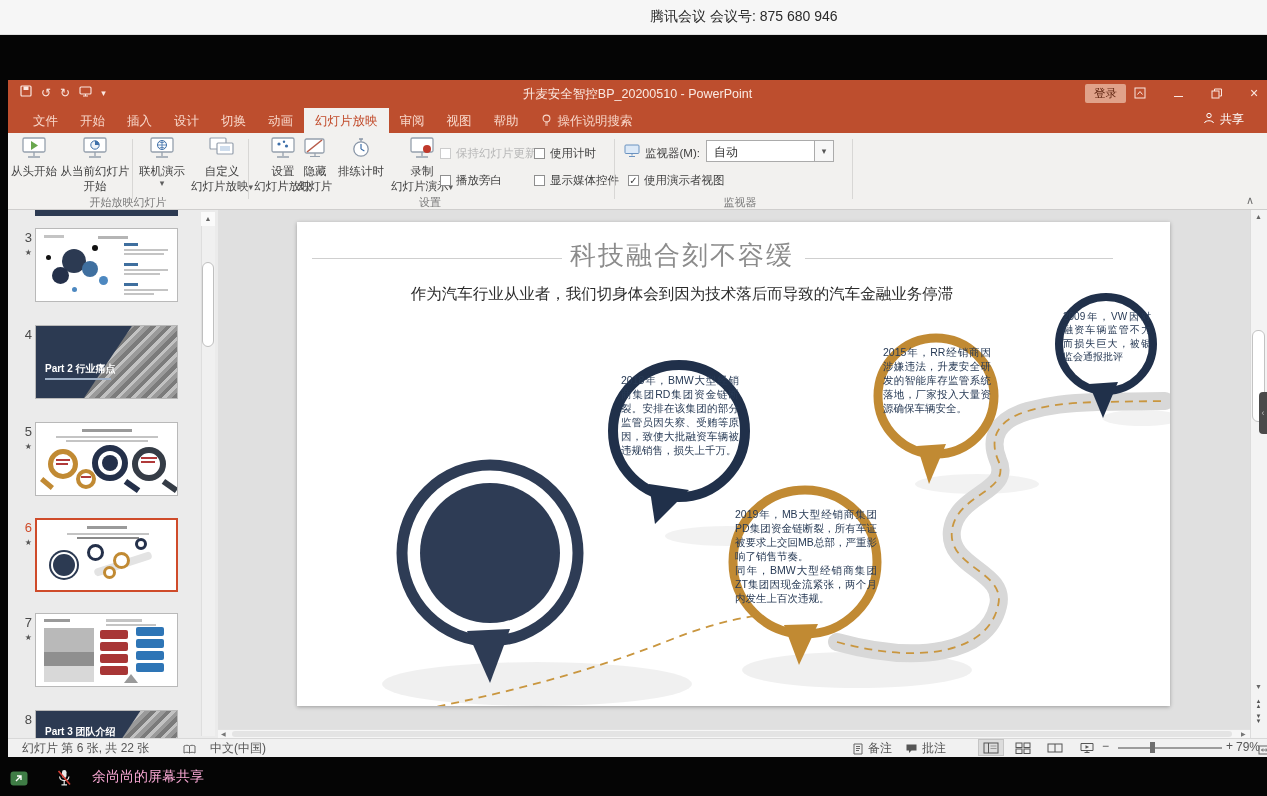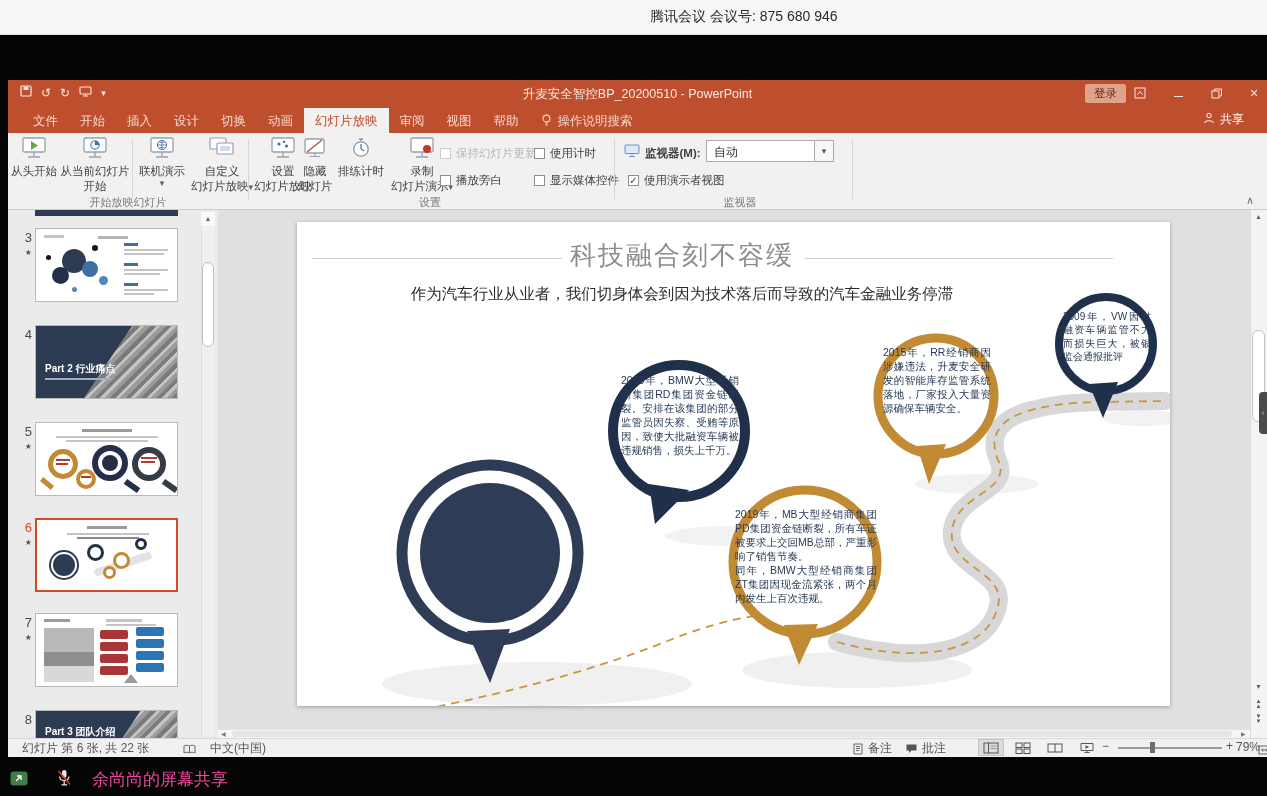--- a/index.html
+++ b/index.html
@@ -34,21 +34,21 @@
   .rbtn .ricon { display:block; margin:0 auto 1px; }
   .rlabel { display:inline; white-space:pre-line; }
   .caret-inline { font-size:9px; color:#5f5f5f; }
   .caret-block { display:block; font-size:9px; color:#5f5f5f; line-height:8px; }
   .rsep { position:absolute; top:139px; width:1px; height:60px; background:#d8d7d5; }
   .grouplabel { position:absolute; top:195px; font-size:11px; color:#7a7a7a; text-align:center; }
   .cbrow { position:absolute; display:flex; align-items:center; gap:5px; font-size:11.5px; color:#3f3f3f; }
   .cbbox { width:11px; height:11px; border:1px solid #8f8f8f; background:#fff; display:inline-flex;
     align-items:center; justify-content:center; font-size:10px; line-height:9px; color:#3d3d3d; }
   .cbrow.disabled { color:#b7b7b7; } .cbrow.disabled .cbbox { border-color:#cccccc; }
-  .monlabel { position:absolute; left:645px; top:146px; font-size:11.5px; color:#3f3f3f;font-weight:bold; }
+  .monlabel { position:absolute; left:645px; top:146px; font-size:11.5px; color:#3f3f3f; }
   .mondrop { position:absolute; left:706px; top:140px; width:128px; height:22px; background:#fff;
     border:1px solid #ababab; font-size:12px; color:#333; }
   .mondrop .val { position:absolute; left:7px; top:3px; }
   .mondrop .dd { position:absolute; right:0; top:0; width:19px; height:20px; background:#f7f7f7;
     border-left:1px solid #ababab; text-align:center; font-size:9px; color:#555; line-height:20px; }
   .collapse { left:1246px; top:194px; font-size:11px; color:#707070; }
 
   
   .panel { left:8px; top:210px; width:210px; height:528px; background:#ebebeb; overflow:hidden; }
   .thumbnum { position:absolute; width:18px; text-align:right; font-size:13px; color:#4a4a4a; }
@@ -93,21 +93,21 @@
   .statusbar { left:8px; top:738px; width:1259px; height:19px; background:#f1f1f1; border-top:1px solid #d8d8d8;
     font-size:12px; color:#555; }
   .sb { position:absolute; top:740px; font-size:12px; color:#555; white-space:nowrap; }
   .sbicon { position:absolute; top:741px; }
   .viewbtn { position:absolute; top:739px; width:26px; height:17px; display:flex; align-items:center; justify-content:center; }
   .viewbtn.active { background:#dcdcdc; border:1px solid #c5c5c5; }
   .sliderline { left:1118px; top:747px; width:104px; height:2px; background:#9c9c9c; }
   .sliderthumb { left:1150px; top:742px; width:5px; height:11px; background:#6e6e6e; }
 
   
-  .sharelabel { left:92px; top:768px; font-size:17px; color:#ec4899; }
+  .sharelabel { left:92px; top:768px; font-size:14px; color:#f9a8d4; }
 </style>
 </head>
 <body>
 
 <div id="stage">
 
   <div class="abs meetbar"></div>
   <div class="abs meettitle">腾讯会议 会议号: 875 680 946</div>
 
   <div class="abs winbg"></div>

